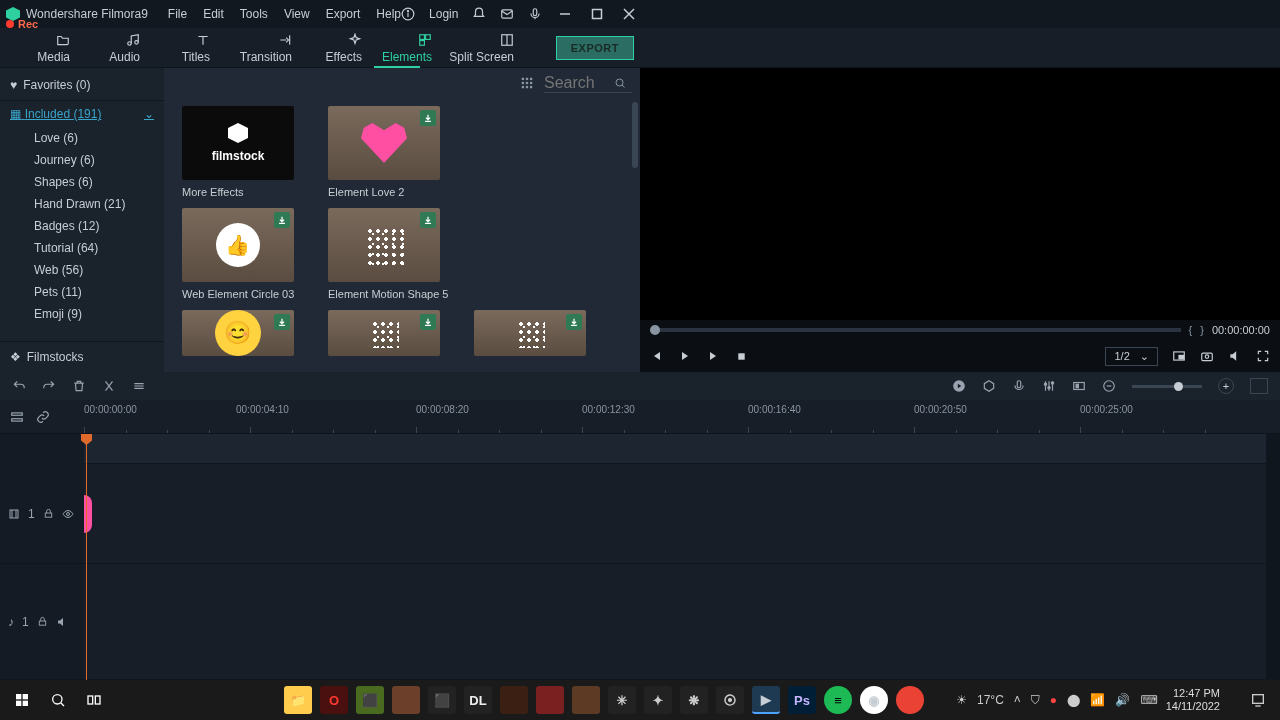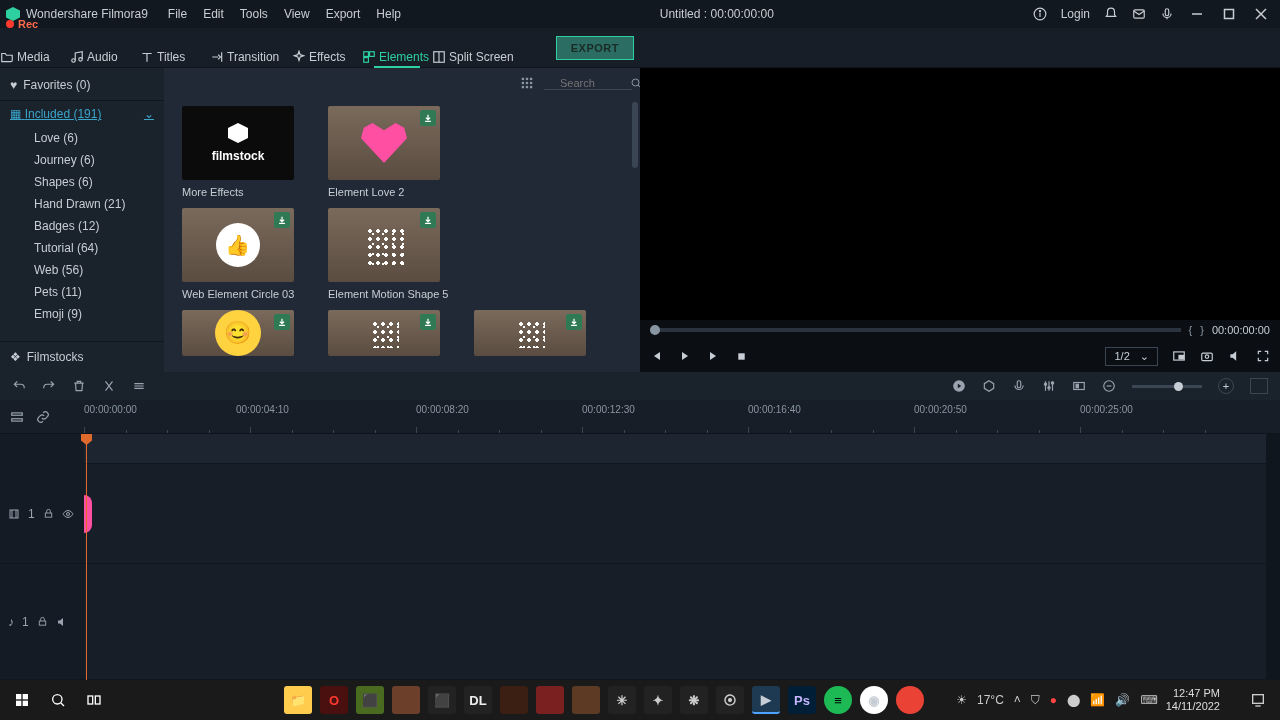--- a/index.html
+++ b/index.html
@@ -15,21 +15,21 @@
 .title-right { display: flex; align-items: center; gap: 14px; padding-right: 4px; }
 .title-right .ic { width: 14px; height: 14px; display:flex; align-items:center; justify-content:center; color:#c7cdd4; }
 .winbtn { width:18px; display:flex; justify-content:center; }
 
 
 .recrow { position:absolute; top:18px; left:6px; display:flex; align-items:center; gap:4px; font-size:11px; color:#ff6a4d; font-weight:600;}
 .recrow .dot{ width:8px;height:8px;border-radius:50%;background:#ff3b2f;}
 
 
 .toolbar { height: 40px; background: #171e27; display: flex; align-items: flex-end; padding: 0 0 0 0; border-bottom:1px solid #0e141b;}
-.tool-tab { width: 70px; display:flex; flex-direction:row; align-items:flex-end; gap:3px; padding-bottom:3px; color:#c7cdd4; position:relative;}
+.tool-tab { width: 70px; display:flex; flex-direction:column; align-items:flex-end; gap:3px; padding-bottom:3px; color:#c7cdd4; position:relative;}
 .tool-tab.wide{width:82px;}
 .tool-tab .ticon{ width:14px;height:14px; display:flex;align-items:center;justify-content:center;}
 .tool-tab.active{ color:#2ed0a0; }
 .tool-tab.active::after{content:"";position:absolute;bottom:-1px;left:12px;right:12px;height:2px;background:#2ed0a0;}
 .export-btn{ margin-left:auto; margin-right:6px; height:24px; padding:0 14px; background:#2c6d63; border:1px solid #2ed0a0; color:#1a2b26; font-weight:600; font-size:11px; display:flex;align-items:center; letter-spacing:0.5px; align-self:center;}
 .toolbar-filler{width:640px;}
 
 
 .main { height: 304px; display:flex; }
 
@@ -38,21 +38,21 @@
 .side-item{ padding:6px 10px; color:#c7cdd4; font-size:12px; display:flex; align-items:center; gap:6px;}
 .side-item.fav{border-bottom:1px solid #10161d; padding-bottom:8px;}
 .side-item.head{ color:#3aa4c9; text-decoration:underline; display:flex; justify-content:space-between; padding-right:10px;}
 .side-sub{ padding:4px 10px 4px 34px; font-size:12px; color:#c7cdd4;}
 .side-foot{ margin-top:auto; border-top:1px solid #10161d; padding:8px 10px; display:flex;align-items:center;gap:6px;}
 
 
 .gallery { width: 476px; background:#202935; display:flex; flex-direction:column; }
 .gallery-top{ height:30px; display:flex; align-items:center; justify-content:flex-end; gap:10px; padding:0 8px;}
 .searchwrap{ display:flex;align-items:center; width:88px; border-bottom:1px solid #3a4653;}
-.searchwrap input{ background:transparent;border:none;outline:none;color:#8a95a3;font-size:11px;width:70px;margin-left:16px;}
+.searchwrap input{ background:transparent;border:none;outline:none;color:#8a95a3;font-size:16px;width:70px;}
 .grid-ic{width:14px;height:14px;}
 
 .gallery-scroll{ flex:1; overflow:hidden; padding:8px 6px 0 18px; position:relative;}
 .g-row{ display:flex; gap:18px; margin-bottom:10px;}
 .card{ width:128px; }
 .thumb{ width:112px; height:74px; background:#6b5b4f; position:relative; border-radius:2px; display:flex;align-items:center;justify-content:center; overflow:hidden;}
 .thumb.black{background:#0b0b0b;}
 .dl-badge{ position:absolute; top:4px; right:4px; width:16px;height:16px;background:#2f7a55;border-radius:2px;display:flex;align-items:center;justify-content:center;}
 .dl-badge svg{width:10px;height:10px;}
 .card-label{ font-size:11px; color:#c7cdd4; padding-top:6px; white-space:nowrap; overflow:hidden;}
@@ -126,21 +126,20 @@
   <div class="logo"></div>
   <div class="app-title">Wondershare Filmora9</div>
   <div class="menus">
     <span>File</span>
     <span>Edit</span>
     <span>Tools</span>
     <span>View</span>
     <span>Export</span>
     <span>Help</span>
   </div>
-  <div class="title-center">Untitled : 00:00:00:00</div>
   <div class="title-right">
     <span class="ic">
         <svg width="14" height="14" viewBox="0 0 24 24" fill="none" stroke="#c7cdd4" stroke-width="2">
           <circle cx="12" cy="12" r="10"></circle>
           <line x1="12" y1="10" x2="12" y2="17"></line>
           <circle cx="12" cy="7" r="1" fill="#c7cdd4"></circle>
         </svg>
       </span>
     <span>Login</span>
     <span class="ic">

